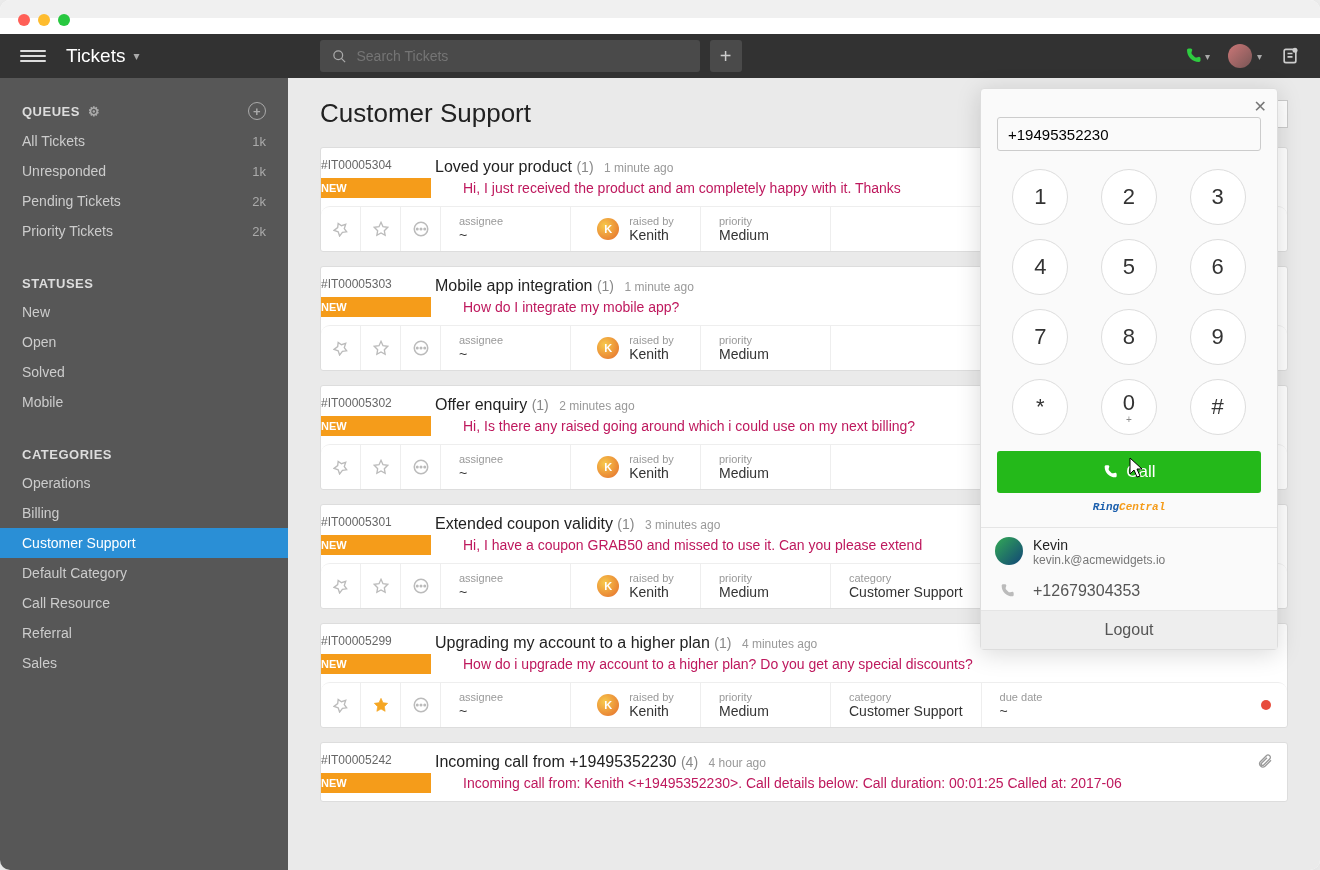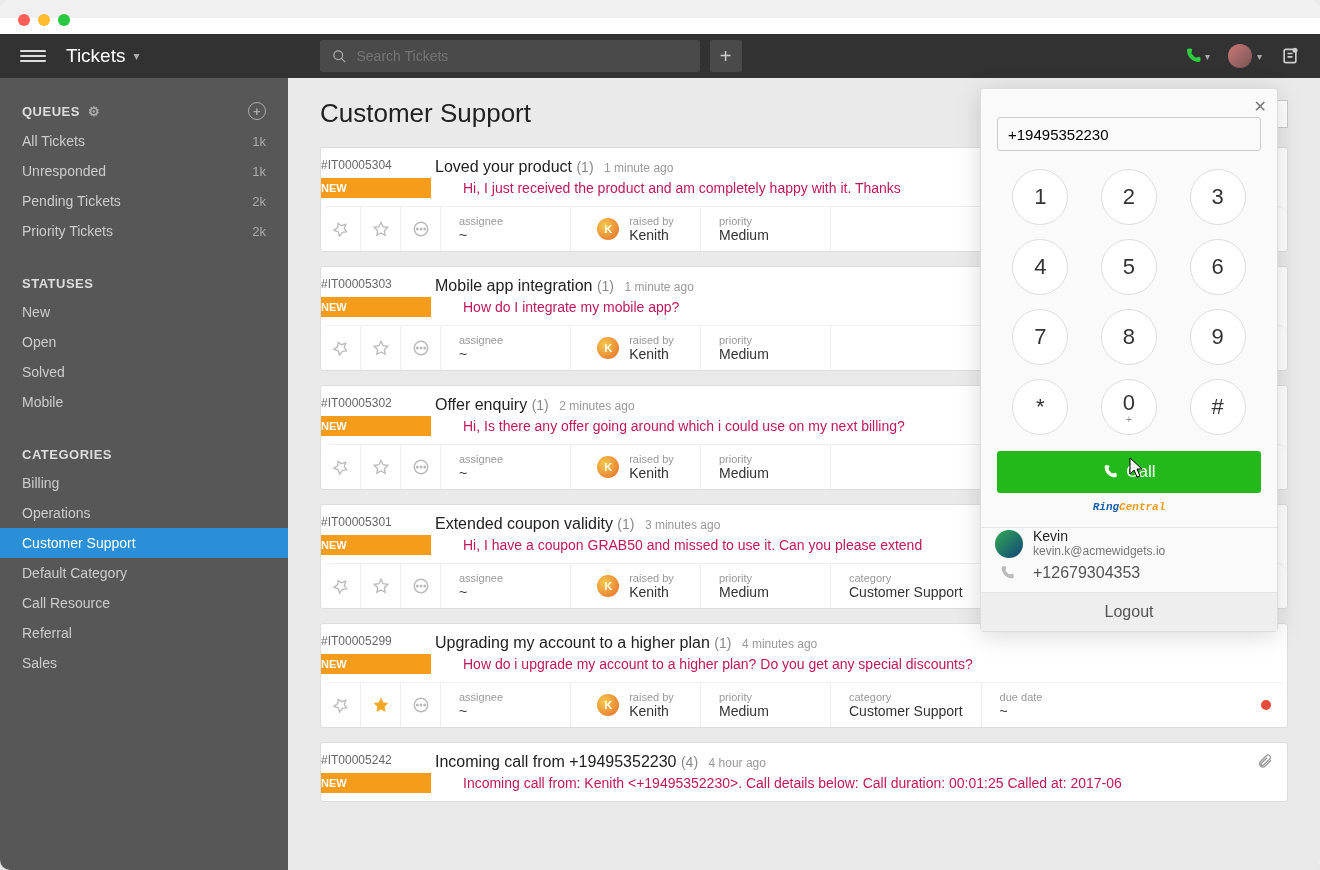--- a/index.html
+++ b/index.html
@@ -64,21 +64,21 @@
 .dialer { position: absolute; top: 88px; right: 42px; width: 298px; background: #fafafa; border: 1px solid #ddd; border-radius: 4px; box-shadow: 0 4px 24px rgba(0,0,0,0.15); z-index: 100; }
 .dialer .close { position: absolute; top: 8px; right: 10px; color: #777; cursor: pointer; font-size: 16px; }
 .dialer .numinput { margin: 28px 16px 0; height: 34px; border: 1px solid #ccc; border-radius: 3px; padding: 0 10px; font-size: 15px; display: flex; align-items: center; }
 .dialer .pad { display: grid; grid-template-columns: repeat(3, 1fr); gap: 14px; padding: 18px 22px 10px; justify-items: center; }
 .dialer .key { width: 56px; height: 56px; border: 1px solid #ddd; border-radius: 50%; background: #fff; display: flex; flex-direction: column; align-items: center; justify-content: center; font-size: 22px; color: #333; cursor: pointer; }
 .dialer .key .sub { font-size: 10px; color: #888; margin-top: -2px; }
 .dialer .callbtn { margin: 6px 16px 8px; height: 42px; background: #24b91a; color: #fff; border-radius: 3px; display: flex; align-items: center; justify-content: center; gap: 8px; font-size: 17px; cursor: pointer; }
 .dialer .brand { text-align: center; font-size: 11px; margin-bottom: 14px; font-family: Liberation Mono, monospace; }
 .dialer .brand .ring { color: #1b5fad; font-weight: 700; font-style: italic; }
 .dialer .brand .central { color: #f59c1a; font-weight: 700; font-style: italic; }
-.dialer .user { padding: 0 14px; border-top: 1px solid #e5e5e5; display: flex; gap: 10px; align-items: flex-end; }
+.dialer .user { padding: 9px 14px; border-top: 1px solid #e5e5e5; display: flex; gap: 10px; align-items: flex-start; }
 .dialer .user .uav { width: 28px; height: 28px; border-radius: 50%; background: linear-gradient(135deg,#3a5,#147); }
 .dialer .user .info { display: flex; flex-direction: column; }
 .dialer .user .nm { font-size: 14px; color: #222; }
 .dialer .user .em { font-size: 12px; color: #777; }
 .dialer .phline { padding: 6px 14px 10px 52px; display: flex; align-items: center; gap: 10px; color: #555; position: relative; }
 .dialer .phline svg { position: absolute; left: 18px; }
 .dialer .logout { border-top: 1px solid #e5e5e5; text-align: center; padding: 10px 0; color: #555; cursor: pointer; background: #eee; }
 .cursor { position: absolute; top: 456px; right: 174px; z-index: 200; pointer-events: none; }
 </style>
 </head>
@@ -161,22 +161,22 @@
           <div class="item">New</div>
           <div class="item">Open</div>
           <div class="item">Solved</div>
           <div class="item">Mobile</div>
         </div>
       <div class="gap"></div>
       <div class="sechdr">
           <span>CATEGORIES</span>
         </div>
       <div id="categories-list">
+          <div class="item">Operations</div>
           <div class="item">Billing</div>
-          <div class="item">Operations</div>
           <div class="item active">Customer Support</div>
           <div class="item">Default Category</div>
           <div class="item">Call Resource</div>
           <div class="item">Referral</div>
           <div class="item">Sales</div>
         </div>
     </div>
 
     <div class="main">
       <div class="hdr">
@@ -308,21 +308,21 @@
           <div class="ticket">
     <div class="top">
       <div class="idcol">
         <div class="tid">#IT00005302</div>
         <div class="badge">NEW</div>
       </div>
       <div class="maincol">
         <span class="subj">Offer enquiry</span>
         <span class="cnt2"> (1)</span>
         <span class="ago">2 minutes ago</span>
-        <div class="snippet">Hi, Is there any offer going around which i could use on my next billing?</div>
+        <div class="snippet">Hi, Is there any raised going around which i could use on my next billing?</div>
         
       </div>
     </div>
     <div class="meta">
       <div class="iconcell">
                 <svg width="16" height="16" viewBox="0 0 24 24" fill="none" stroke="currentColor" stroke-width="2">
                   <path d="M12 2l3 6 6 1-4 5 1 7-6-3-6 3 1-7-4-5 6-1z" transform="rotate(45 12 12)"></path>
                 </svg>
               </div>
       <div class="iconcell star ">

